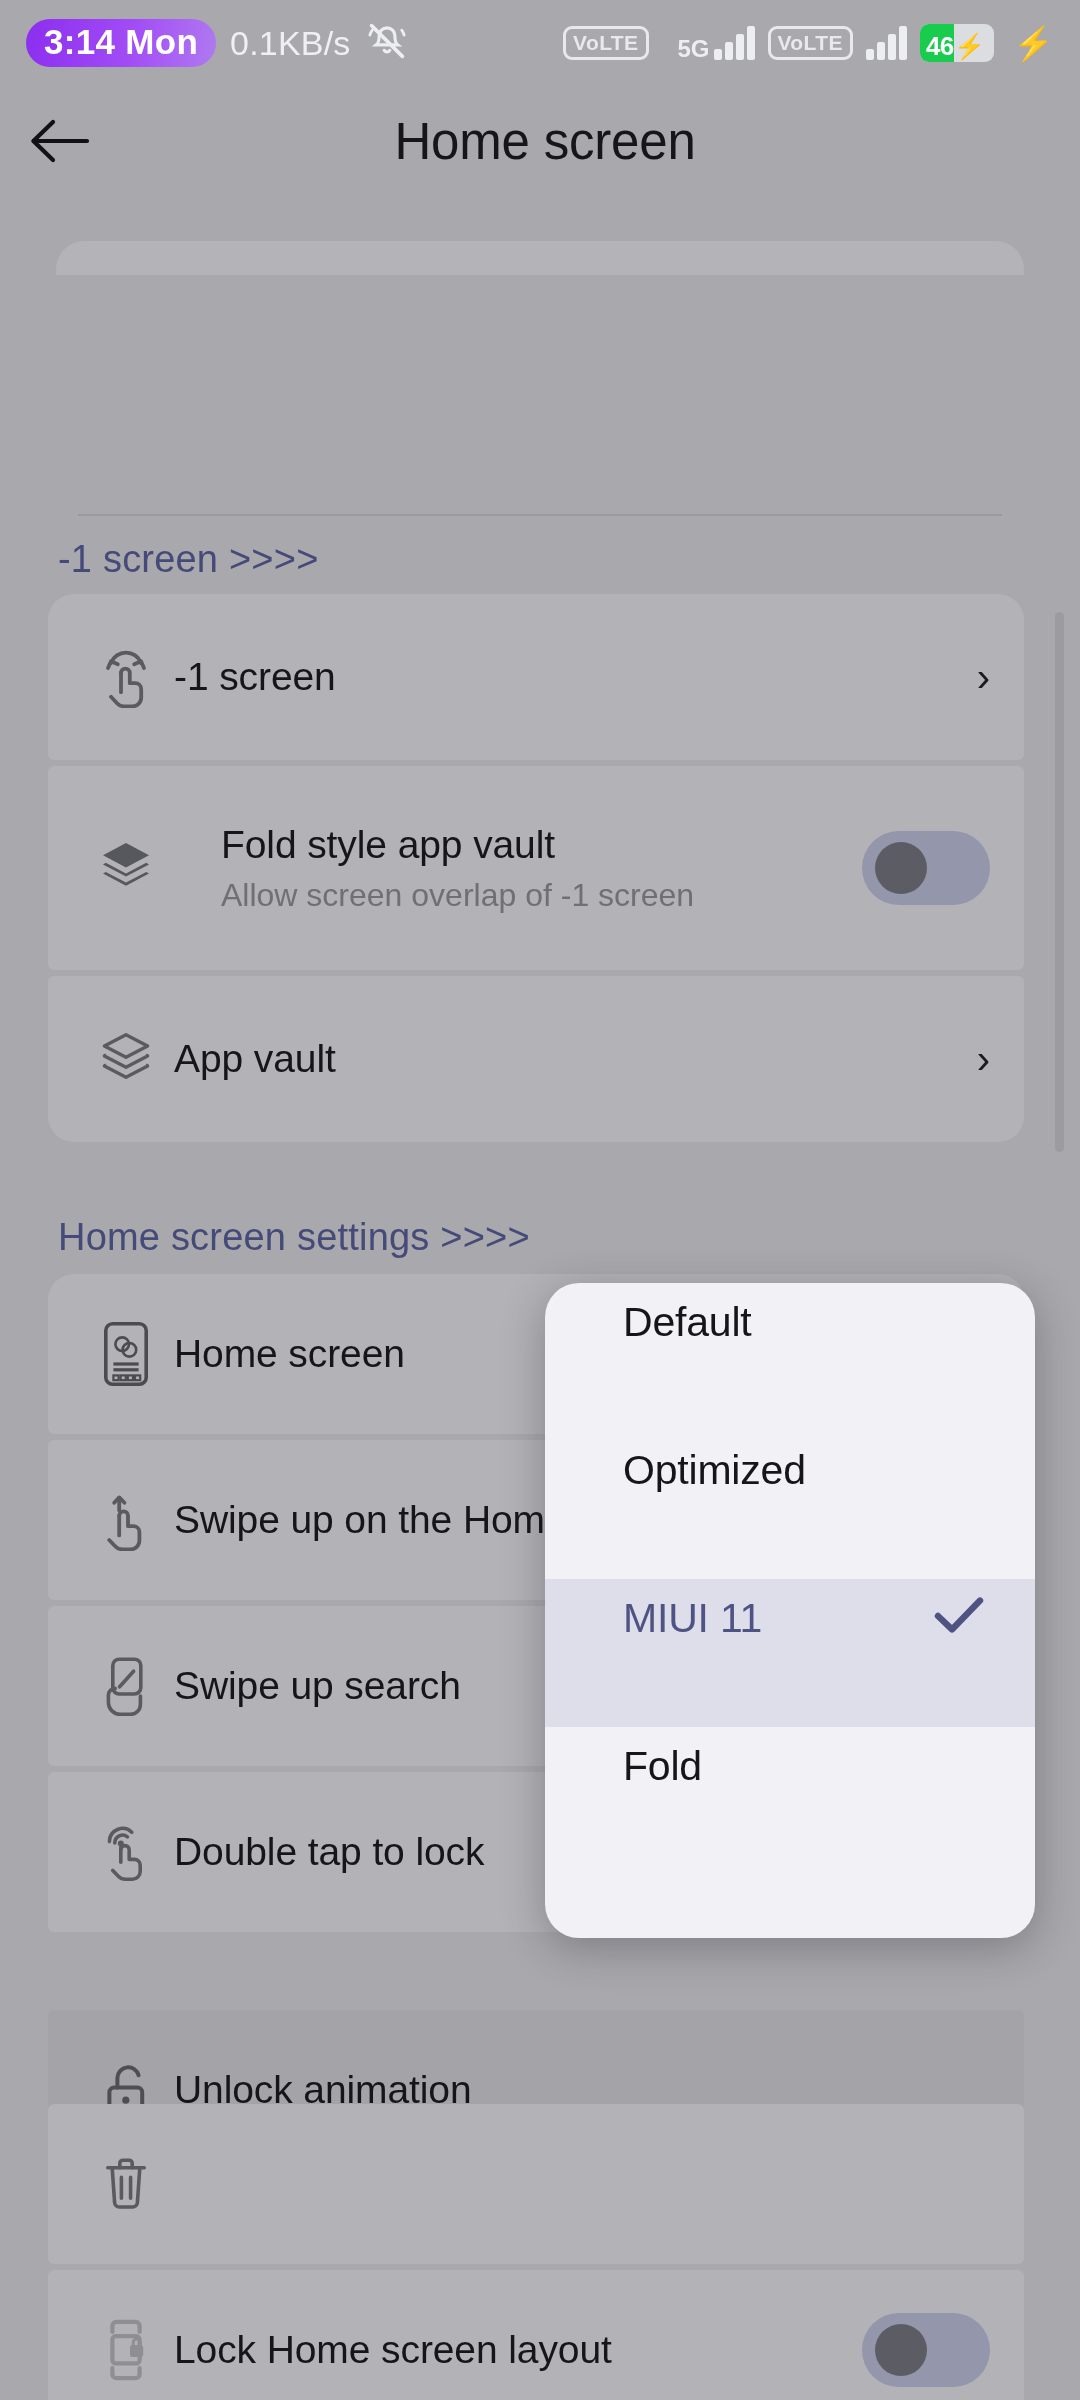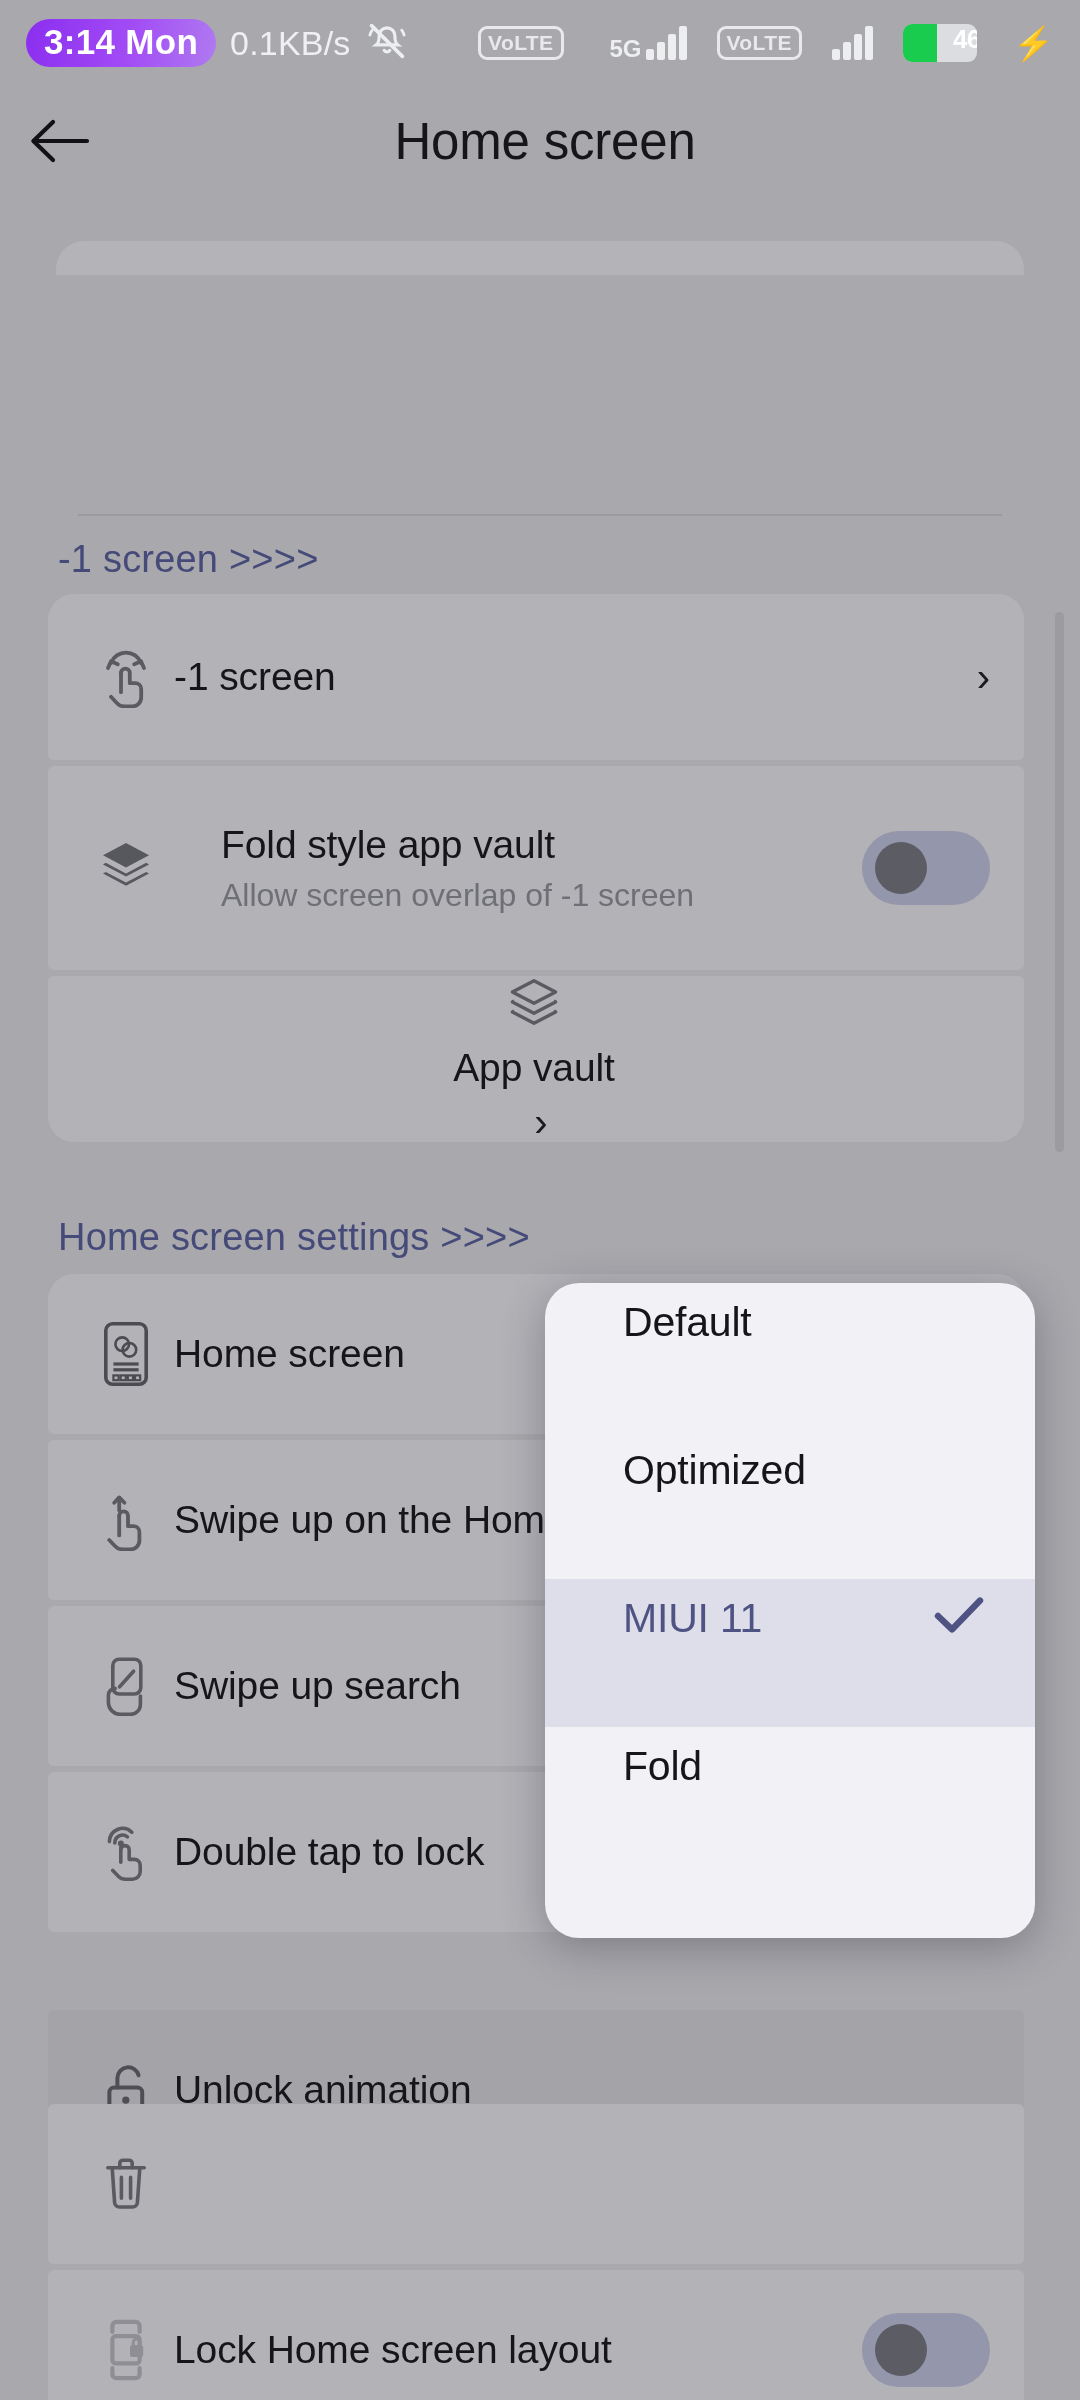--- a/index.html
+++ b/index.html
@@ -30,44 +30,43 @@
     color: #fff;
     border-radius: 26px;
     padding: 5px 18px 7px 18px;
     font-size: 35px;
     font-weight: 600;
     letter-spacing: 0.3px;
     line-height: 1.05;
   }
   .netspeed { font-size: 34px; color: #f0f0f2; font-weight: 500; letter-spacing: 0.2px; }
   .sb-spacer { flex: 1; }
-  .sb-right { display: flex; align-items: center; gap: 30px; }
+  .sb-right { display: flex; align-items: center; gap: 13px; }
   .volte-box {
     border: 3px solid #e9e9ec;
     border-radius: 9px;
     padding: 2px 7px 3px 7px;
     font-size: 21px;
     font-weight: 700;
     color: #e9e9ec;
     letter-spacing: 0.4px;
     line-height: 1.1;
   }
   .fiveg-sig { display: flex; align-items: flex-end; gap: 4px; }
   .fiveg-label { font-size: 24px; font-weight: 600; color: #eceef0; line-height: 0.8; margin-bottom: 2px; margin-left: 16px;}
   .bars { display: flex; align-items: flex-end; gap: 3px; height: 34px; }
   .bars i { display: block; width: 8px; background: #eceef0; border-radius: 2px; }
   .b1 { height: 11px; } .b2 { height: 18px; } .b3 { height: 26px; } .b4 { height: 34px; }
   .bat {
     position: relative;
-    display: flex; align-items: flex-start;
+    display: flex; align-items: flex-end;
     width: 74px; height: 38px;
     border-radius: 9px;
     background: #dcdde0;
     overflow: hidden;
-    padding-left: 44px;
   }
   .bat::after {
     content: ""; position: absolute; right: -7px; top: 12px;
     width: 6px; height: 14px; background: #dcdde0; border-radius: 0 3px 3px 0;
   }
   .bat-fill { position: absolute; left:0; top:0; bottom:0; width: 46%; background: #19cc4e; }
   .bat-txt {
     position: relative; z-index: 2;
     font-size: 26px; font-weight: 700; color: #fff;
     padding-left: 6px; letter-spacing: -0.5px;
@@ -273,21 +272,21 @@
       </span>
       <span class="row-text">
         <span class="row-title">Fold style app vault</span>
         <span class="row-sub">Allow screen overlap of -1 screen</span>
       </span>
       <span class="toggle off">
           <span class="knob"></span>
         </span>
     </div>
 
-    <div class="card bot" style="top:780px; height:166px;flex-direction:column;">
+    <div class="card bot" style="top:780px; height:166px;">
       <span class="row-icon">
         <svg width="58" height="58" viewBox="0 0 29 29" fill="none" stroke="#5a5a60" stroke-width="1.7" stroke-linejoin="round">
           <path d="M14.5 2.4 25.3 8 14.5 13.6 3.7 8z"></path>
           <path d="M4.6 12.4 3.7 13l10.8 5.6L25.3 13l-.9-.6"></path>
           <path d="M4.6 17.4 3.7 18l10.8 5.6L25.3 18l-.9-.6"></path>
         </svg>
       </span>
       <span class="row-text">
         <span class="row-title">App vault</span>
       </span>

